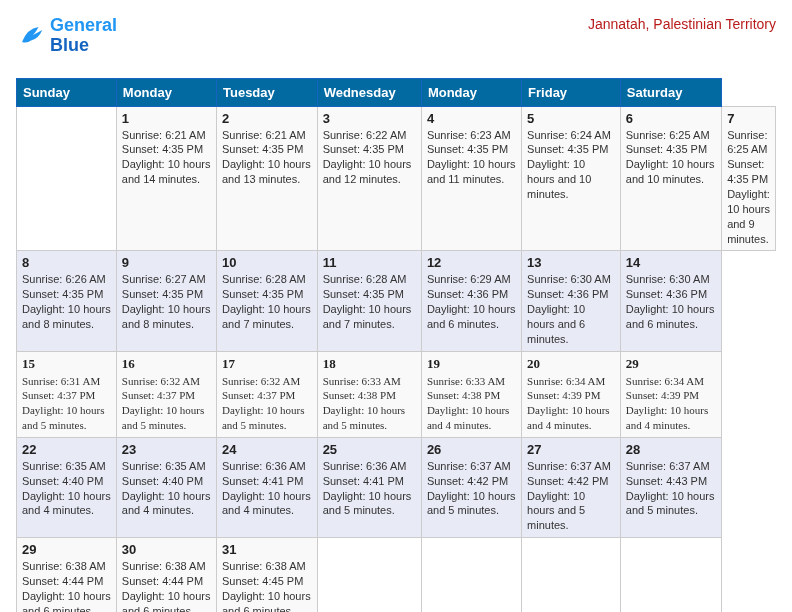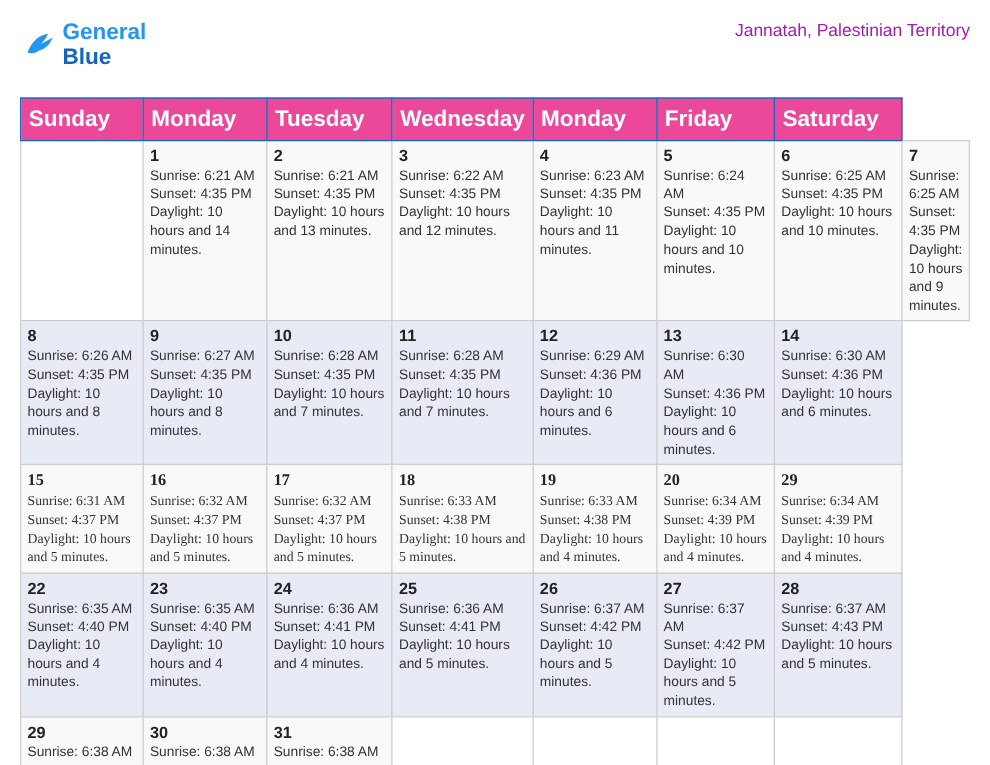--- a/index.html
+++ b/index.html
@@ -37,33 +37,33 @@
     .title-block {
       text-align: right;
     }
     .month-title {
       font-size: 36px;
       font-weight: bold;
       color: #333;
     }
     .subtitle {
       font-size: 14px;
-      color: #a21caf;
+      color: #b91c1c;
     }
     table {
       width: 100%;
       border-collapse: collapse;
       font-size: 11px;
     }
     .day-header {
-      background-color: #ec4899;
+      background-color: #0369a1;
       color: #fff;
       text-align: left;
       padding: 6px 6px;
-      font-size: 18px;
+      font-size: 13px;
       font-weight: bold;
       border: 1px solid #1565C0;
     }
     td {
       border: 1px solid #ccc;
       vertical-align: top;
       padding: 4px 5px;
       width: calc(100% / 7);
       background: #fff;
     }

